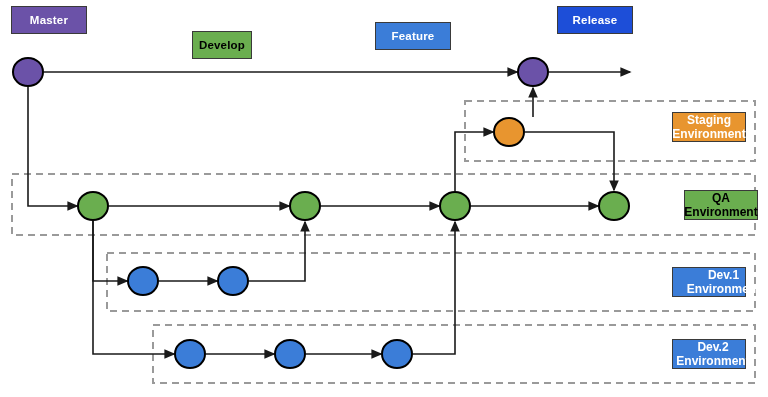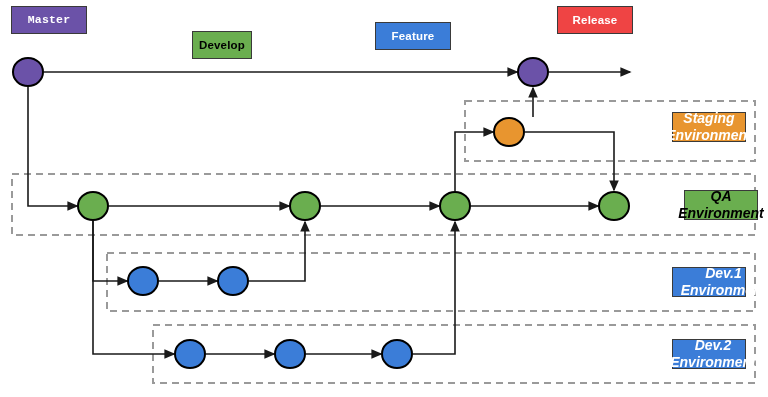--- a/index.html
+++ b/index.html
@@ -40,24 +40,23 @@
   }
   .env-box {
     position: absolute;
     box-sizing: border-box;
     border: 1px solid #3a3a3a;
     display: flex;
     flex-direction: column;
     align-items: center;
     justify-content: center;
     font-weight: bold;
-    font-size: 14px;
+    font-size: 12px;
     line-height: 1.18;
     text-align: center;
-    font-style: italic;
   }
   .env-box span { display: block; }
 </style>
 </head>
 <body>
 
 <div id="canvas">
 
   <svg id="svg-layer" viewBox="0 0 768 397" xmlns="http://www.w3.org/2000/svg">
     <defs>
@@ -98,30 +97,30 @@
         <ellipse cx="455" cy="206" rx="15" ry="14" fill="#6AAE4F" stroke="#000000" stroke-width="2"></ellipse>
         <ellipse cx="614" cy="206" rx="15" ry="14" fill="#6AAE4F" stroke="#000000" stroke-width="2"></ellipse>
         <ellipse cx="143" cy="281" rx="15" ry="14" fill="#3B7DD8" stroke="#000000" stroke-width="2"></ellipse>
         <ellipse cx="233" cy="281" rx="15" ry="14" fill="#3B7DD8" stroke="#000000" stroke-width="2"></ellipse>
         <ellipse cx="190" cy="354" rx="15" ry="14" fill="#3B7DD8" stroke="#000000" stroke-width="2"></ellipse>
         <ellipse cx="290" cy="354" rx="15" ry="14" fill="#3B7DD8" stroke="#000000" stroke-width="2"></ellipse>
         <ellipse cx="397" cy="354" rx="15" ry="14" fill="#3B7DD8" stroke="#000000" stroke-width="2"></ellipse>
       </g>
   </svg>
 
-  <div class="legend-box" id="legend-0" style="left: 11px; top: 6px; width: 76px; height: 28px; background: rgb(107, 82, 168); color: rgb(255, 255, 255); font-family: Liberation Mono, monospace;">
+  <div class="legend-box" id="legend-0" style="left: 11px; top: 6px; width: 76px; height: 28px; background: rgb(107, 82, 168); color: rgb(255, 255, 255);">
       <span>Master</span>
     </div>
   <div class="legend-box" id="legend-1" style="left: 192px; top: 6px; width: 60px; height: 28px; background: rgb(106, 174, 79); color: rgb(0, 0, 0); margin-top: 25px;">
       <span>Develop</span>
     </div>
   <div class="legend-box" id="legend-2" style="left: 375px; top: 22px; width: 76px; height: 28px; background: rgb(59, 125, 216); color: rgb(255, 255, 255);">
       <span>Feature</span>
     </div>
-  <div class="legend-box" id="legend-3" style="left: 557px; top: 6px; width: 76px; height: 28px; background: #ef4444; color: rgb(255, 255, 255);">
+  <div class="legend-box" id="legend-3" style="left: 557px; top: 6px; width: 76px; height: 28px; background: #1d4ed8; color: rgb(255, 255, 255);">
       <span>Release</span>
     </div>
 
   <div class="env-box" id="env-0" style="left: 672px; top: 112px; width: 74px; height: 30px; background: rgb(232, 149, 47); color: rgb(255, 255, 255);">
     <span>Staging</span>
     <span>Environment</span>
   </div>
   <div class="env-box" id="env-1" style="left: 672px; top: 190px; width: 74px; height: 30px; background: rgb(106, 174, 79); color: rgb(0, 0, 0); margin-left: 12px;">
     <span>QA</span>
     <span>Environment</span>

